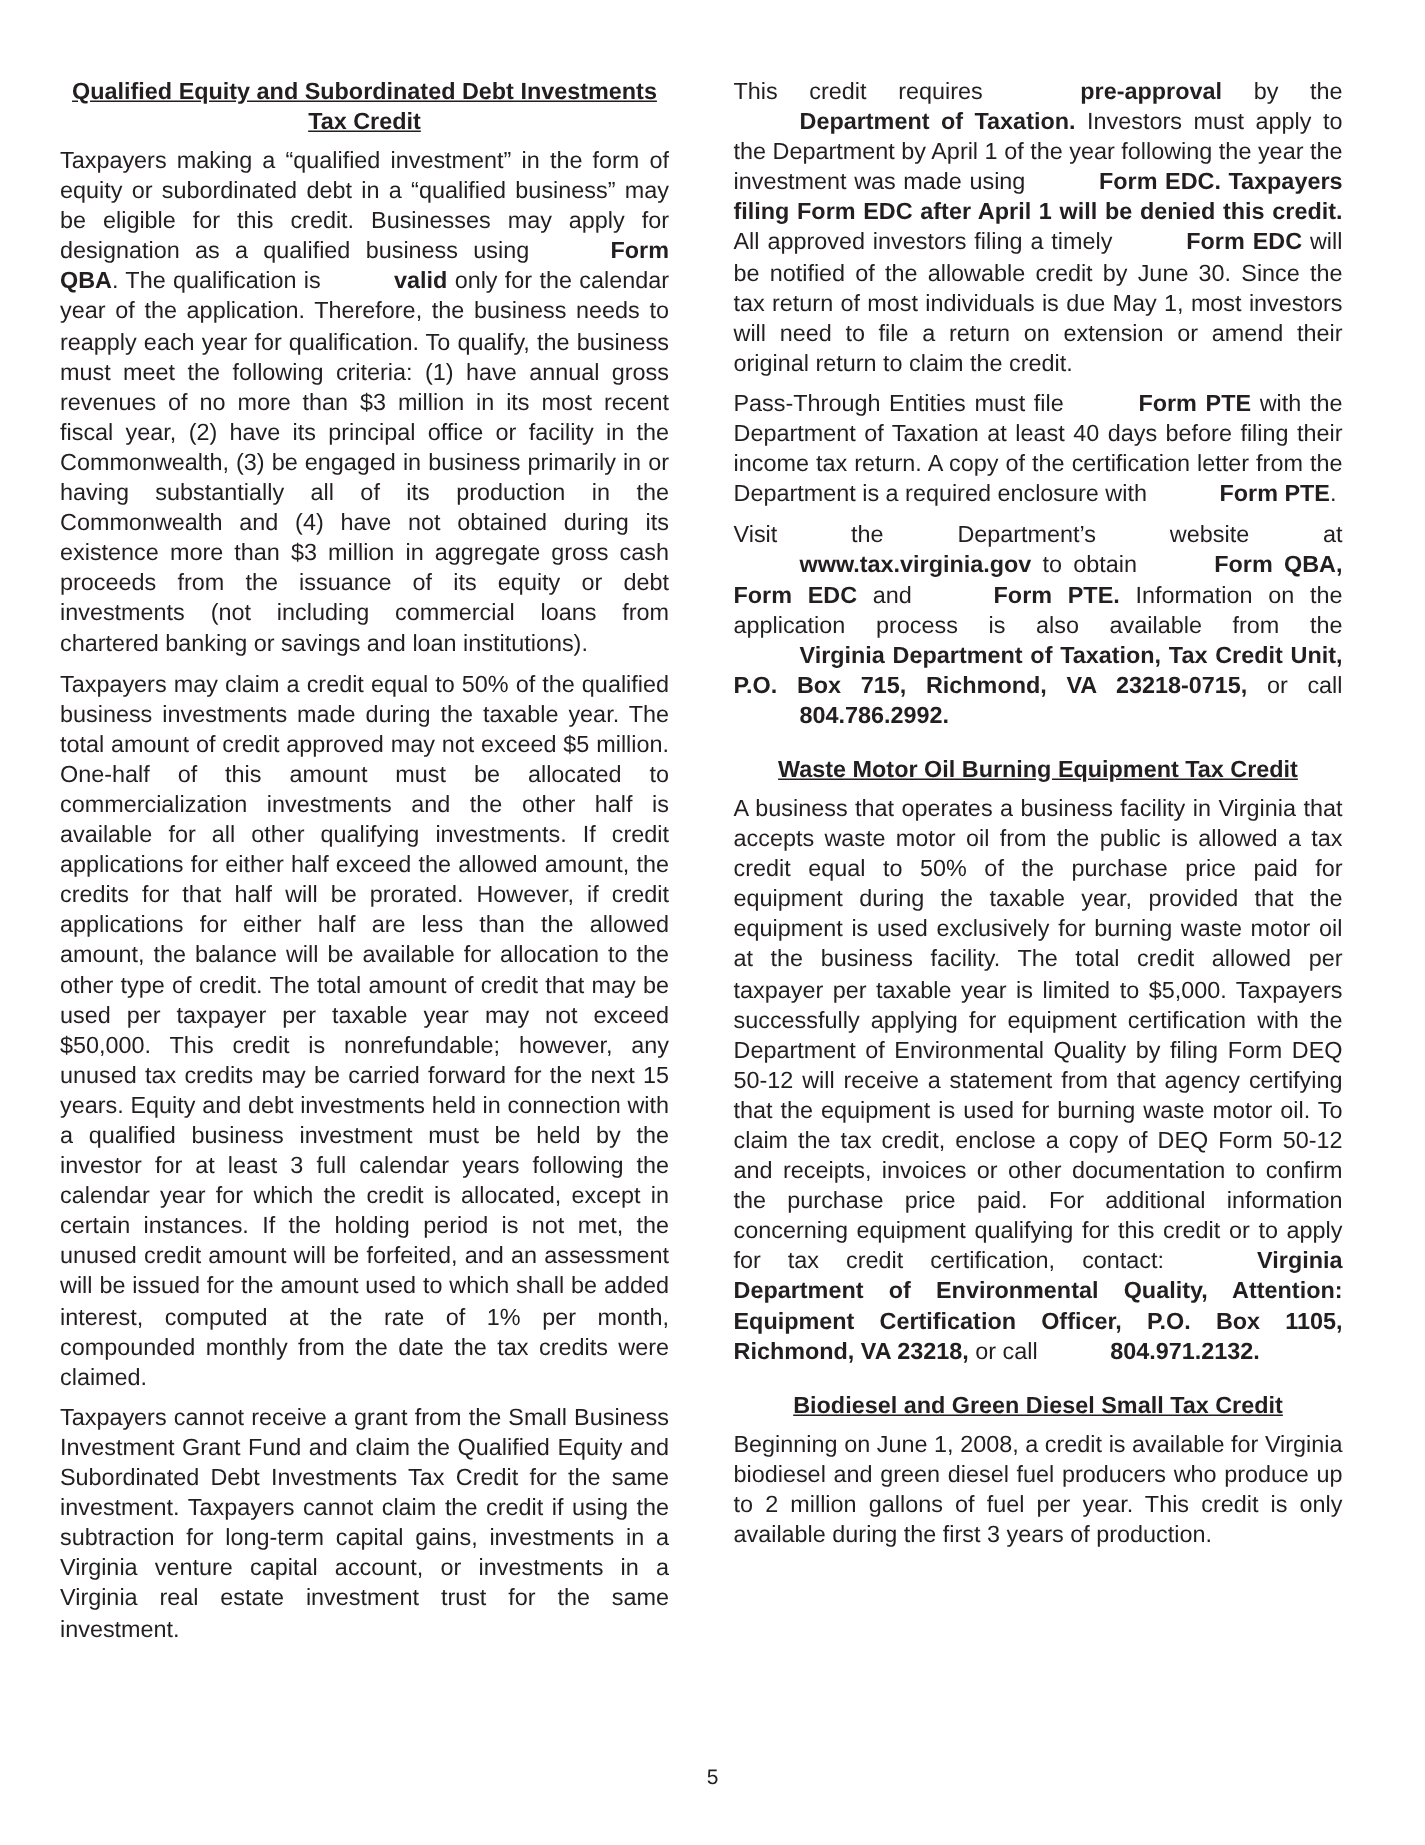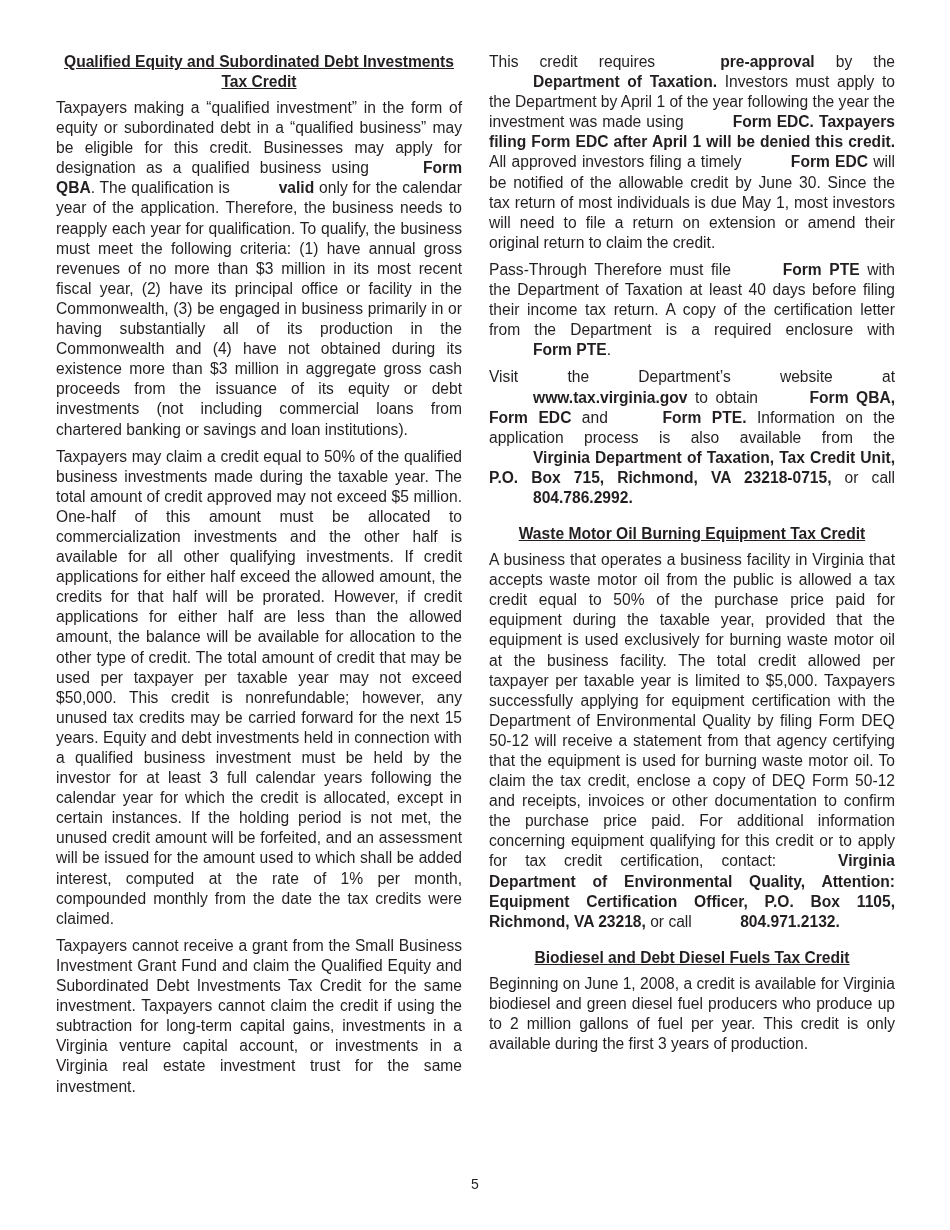--- a/index.html
+++ b/index.html
@@ -1,19 +1,19 @@
 <!DOCTYPE html>
 <html><head>
 <meta charset="utf-8">
 <style>
   html, body { margin:0; padding:0; background:#ffffff; }
   body { width:950px; height:1230px; position:relative; overflow:hidden;
          font-family:"Liberation Sans", sans-serif; color:#231f20; }
   .col { position:absolute; top:52px; width:406px; font-size:15.6px; line-height:20.1px; }
-  .col.left { left:56px; }
+  .col.left { left:40px; }
   .col.right { left:489px; }
   .h { font-weight:bold; text-decoration:underline; text-align:center; margin:0 0 6px 0; font-size:15.6px; line-height:20px; }
   .p { text-align:justify; margin:0 0 7px 0; hyphens:none; }
   .p b { font-weight:bold;padding-left:44px; }
   .h.spaced { margin-top:16px; }
   .pagenum { position:absolute; top:1176px; left:0; width:950px; text-align:center; font-size:14px; }
 </style>
 </head>
 <body>
 
@@ -22,26 +22,26 @@
   <div>
       <div class="p"><span>Taxpayers making a “qualified investment” in the form of equity or subordinated debt in a “qualified business” may be eligible for this credit.  Businesses may apply for designation as a qualified business using </span><b>Form QBA</b><span>. The qualification is </span><b>valid</b><span> only for the calendar year of the application. Therefore, the business needs to reapply each year for qualification. To qualify, the business must meet the following criteria: (1) have annual gross revenues of no more than $3 million in its most recent fiscal year, (2) have its principal office or facility in the Commonwealth, (3) be engaged in business primarily in or having substantially all of its production in the Commonwealth and (4) have not obtained during its existence more than $3 million in aggregate gross cash proceeds from the issuance of its equity or debt investments (not including commercial loans from chartered banking or savings and loan institutions).</span></div>
       <div class="p"><span>Taxpayers may claim a credit equal to 50% of the qualified business investments made during the taxable year. The total amount of credit approved may not exceed $5 million. One-half of this amount must be allocated to commercialization investments and the other half is available for all other qualifying investments. If credit applications for either half exceed the allowed amount, the credits for that half will be prorated. However, if credit applications for either half are less than the allowed amount, the balance will be available for allocation to the other type of credit. The total amount of credit that may be used per taxpayer per taxable year may not exceed $50,000. This credit is nonrefundable; however, any unused tax credits may be carried forward for the next 15 years. Equity and debt investments held in connection with a qualified business investment must be held by the investor for at least 3 full calendar years following the calendar year for which the credit is allocated, except in certain instances. If the holding period is not met, the unused credit amount will be forfeited, and an assessment will be issued for the amount used to which shall be added interest, computed at the rate of 1% per month, compounded monthly from the date the tax credits were claimed.</span></div>
       <div class="p"><span>Taxpayers cannot receive a grant from the Small Business Investment Grant Fund and claim the Qualified Equity and Subordinated Debt Investments Tax Credit for the same investment. Taxpayers cannot claim the credit if using the subtraction for long-term capital gains, investments in a Virginia venture capital account, or investments in a Virginia real estate investment trust for the same investment.</span></div>
     </div>
 </div>
 
 <div class="col right">
   <div>
       <div class="p"><span>This credit requires </span><b>pre-approval</b><span> by the </span><b>Department of Taxation.</b><span> Investors must apply to the Department by April 1 of the year following the year the investment was made using </span><b>Form EDC. Taxpayers filing Form EDC after April 1 will be denied this credit.</b><span> All approved investors filing a timely </span><b>Form EDC</b><span> will be notified of the allowable credit by June 30. Since the tax return of most individuals is due May 1, most investors will need to file a return on extension or amend their original return to claim the credit.</span></div>
-      <div class="p"><span>Pass-Through Therefore must file </span><b>Form PTE</b><span> with the Department of Taxation at least 40 days before filing their income tax return. A copy of the certification letter from the Department is a required enclosure with </span><b>Form PTE</b><span>.</span></div>
+      <div class="p"><span>Pass-Through Entities must file </span><b>Form PTE</b><span> with the Department of Taxation at least 40 days before filing their income tax return. A copy of the certification letter from the Department is a required enclosure with </span><b>Form PTE</b><span>.</span></div>
       <div class="p"><span>Visit the Department’s website at </span><b>www.tax.virginia.gov</b><span> to obtain </span><b>Form QBA, Form EDC</b><span> and </span><b>Form PTE.</b><span> Information on the application process is also available from the </span><b>Virginia Department of Taxation, Tax Credit Unit, P.O. Box 715, Richmond, VA 23218-0715,</b><span> or call </span><b>804.786.2992.</b></div>
     </div>
   <div class="h spaced">Waste Motor Oil Burning Equipment Tax Credit</div>
   <div>
       <div class="p"><span>A business that operates a business facility in Virginia that accepts waste motor oil from the public is allowed a tax credit equal to 50% of the purchase price paid for equipment during the taxable year, provided that the equipment is used exclusively for burning waste motor oil at the business facility. The total credit allowed per taxpayer per taxable year is limited to $5,000. Taxpayers successfully applying for equipment certification with the Department of Environmental Quality by filing Form DEQ 50-12 will receive a statement from that agency certifying that the equipment is used for burning waste motor oil. To claim the tax credit, enclose a copy of DEQ Form 50-12 and receipts, invoices or other documentation to confirm the purchase price paid. For additional information concerning equipment qualifying for this credit or to apply for tax credit certification, contact: </span><b>Virginia Department of Environmental Quality, Attention: Equipment Certification Officer, P.O. Box 1105, Richmond, VA 23218,</b><span> or call </span><b>804.971.2132.</b></div>
     </div>
-  <div class="h spaced">Biodiesel and Debt Diesel Fuels Tax Credit</div>
+  <div class="h spaced">Biodiesel and Green Diesel Small Tax Credit</div>
   <div>
       <div class="p"><span>Beginning on June 1, 2008, a credit is available for Virginia biodiesel and green diesel fuel producers who produce up to 2 million gallons of fuel per year. This credit is only available during the first 3 years of production.</span></div>
     </div>
 </div>
 
 <div class="pagenum">5</div>
 
 </body></html>

